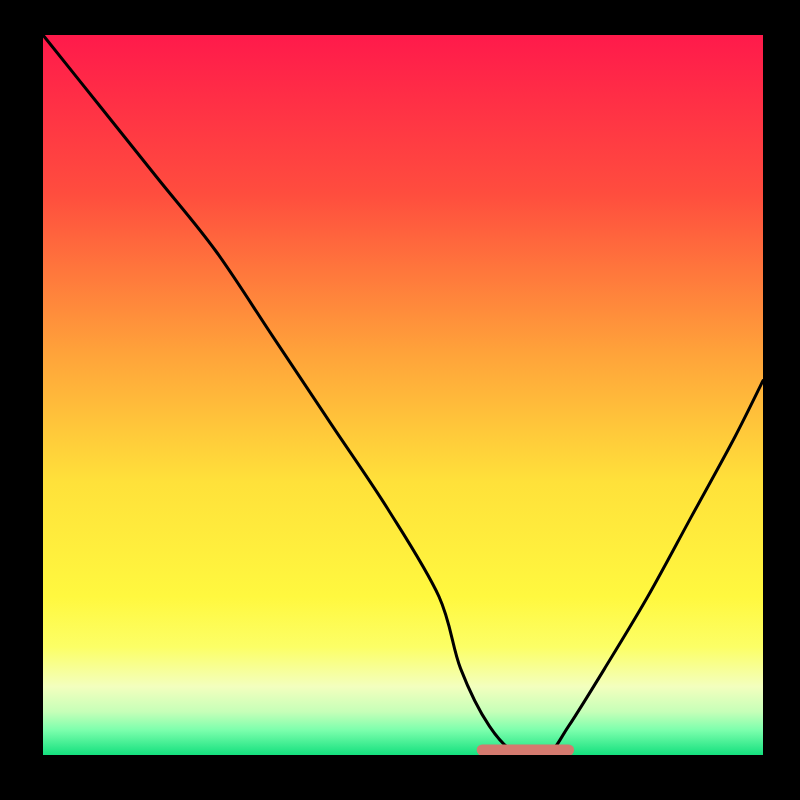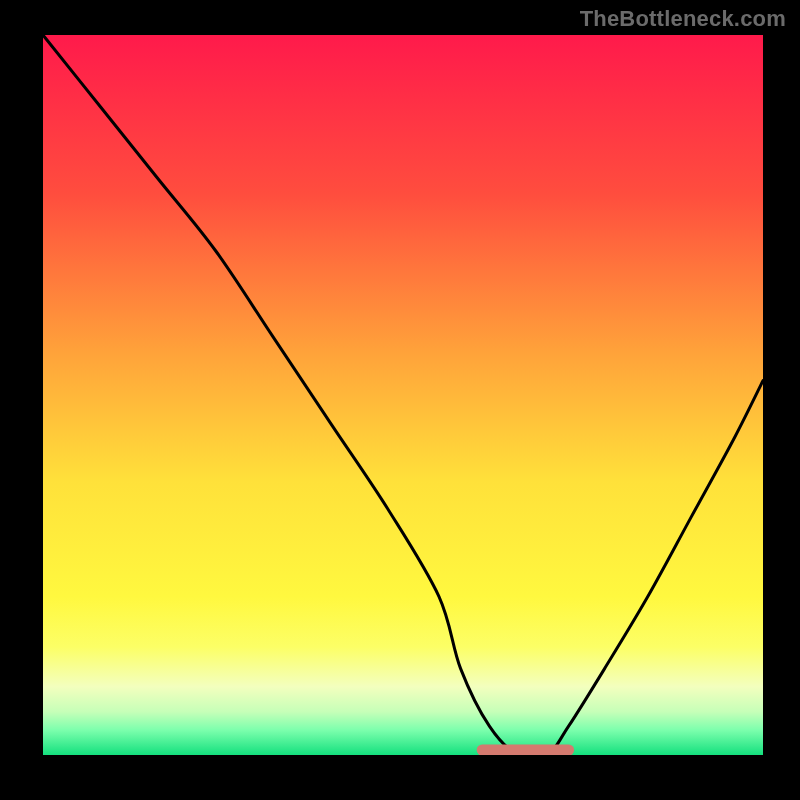--- a/index.html
+++ b/index.html
@@ -58,15 +58,14 @@
   </defs>
 
   <rect id="plot-bg" fill="url(#bg-grad)" x="43" y="35" width="720" height="720"></rect>
 
   <g clip-path="url(#plot-clip)">
     <path id="curve" fill="none" stroke="#000" stroke-width="3" stroke-linecap="round" d="M 43 35 C 52.6 47 81.39999999999999 83 100.6 107 C 119.8 131 139 155 158.2 179 C 177.39999999999998 203 196.6 224.60000000000005 215.79999999999998 251.00000000000006 C 234.99999999999997 277.4000000000001 254.2 308.6 273.4 337.40000000000003 C 292.59999999999997 366.20000000000005 311.8 395 331 423.8 C 350.2 452.6 370.59999999999997 481.4 388.59999999999997 510.2 C 406.59999999999997 539 427.00000000000006 570.2 439.00000000000006 596.6 C 451.00000000000006 623 452.2 647 460.59999999999997 668.6 C 468.99999999999994 690.2 479.79999999999995 711.8000000000001 489.4 726.2 C 499 740.6 508.6 750.2 518.2 755 C 527.8000000000001 759.8 538.6 759.8 547 755 C 555.4 750.2 559 740.6 568.6 726.2 C 578.2 711.8000000000001 591.4000000000001 690.2 604.6 668.6 C 617.8 647 633.4 621.8000000000001 647.8 596.6 C 662.1999999999999 571.4 676.6 543.8 691 517.4 C 705.4 491 722.1999999999999 461 734.1999999999999 438.2 C 746.1999999999999 415.4 758.2 390.2 763 380.59999999999997"></path>
     <path id="band" fill="none" stroke-width="11" stroke-linecap="round" stroke="#d47a6f" d="M 482.2 750 L 568.6 750"></path>
   </g>
 </svg>
 
-<div class="watermark">TheBottleneck.com</div>
 
 </div>
 
 </body></html>

